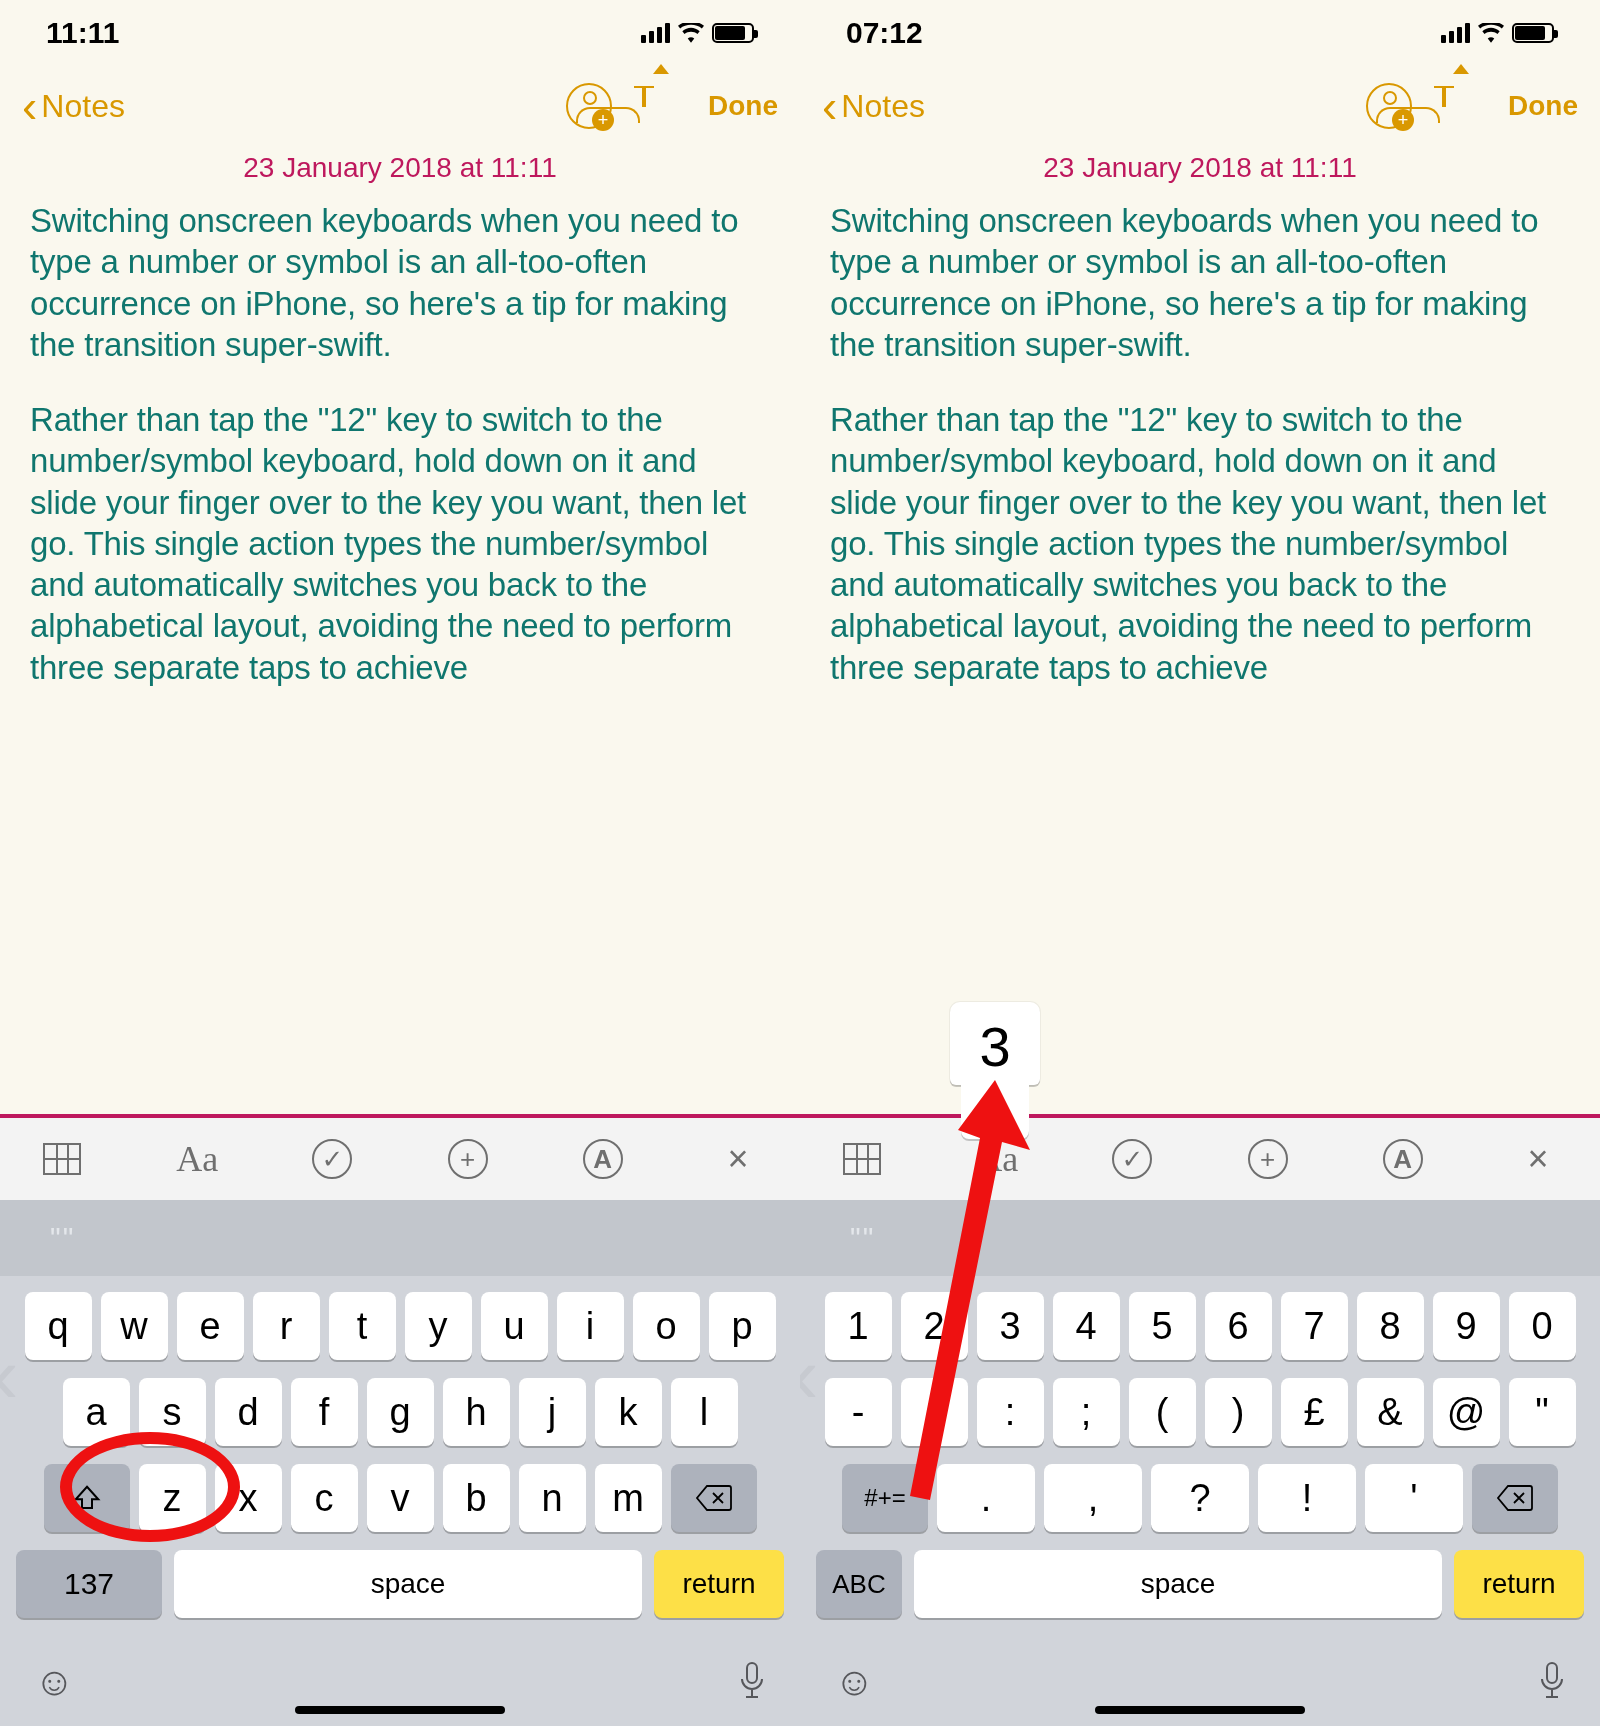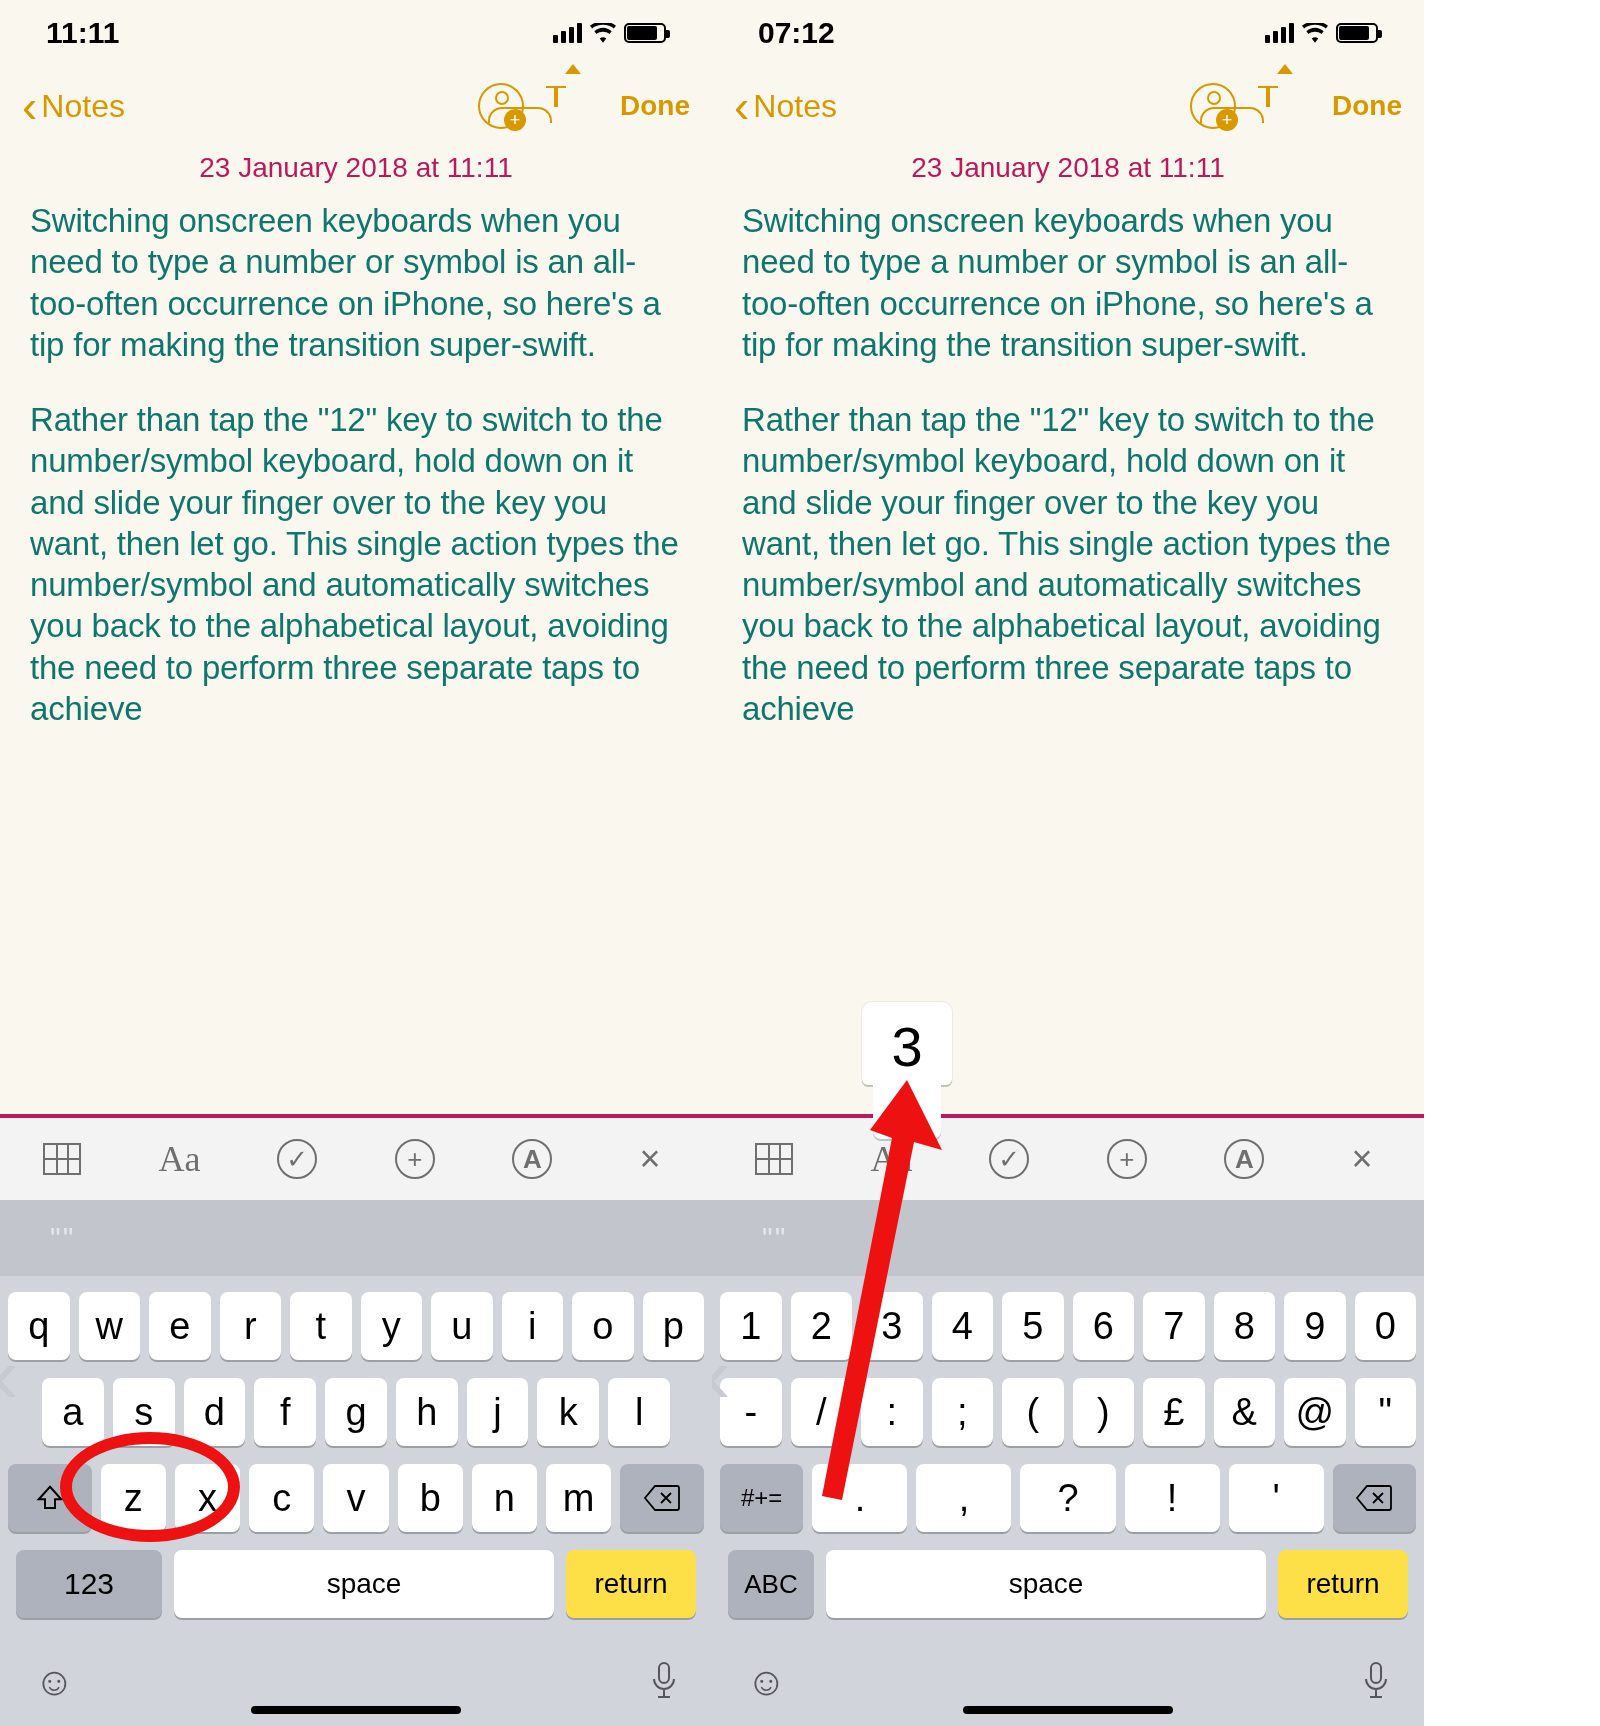--- a/index.html
+++ b/index.html
@@ -1,17 +1,17 @@
 <!DOCTYPE html>
 <html><head>
 <meta charset="utf-8">
 <style>
   * { box-sizing: border-box; margin: 0; padding: 0; }
   html, body { width: 1600px; height: 1726px; background: #fff; font-family: -apple-system, "Helvetica Neue", Arial, sans-serif; }
-  .row { display: flex; width: 1424px; height: 1726px; }
+  .row { display: flex; width: 1600px; height: 1726px; }
   .phone { width: 800px; height: 1726px; position: relative; background: #faf8ee; display: flex; flex-direction: column; overflow: hidden; }
 
   
   .status { height: 66px; display: flex; align-items: center; justify-content: space-between; padding: 0 46px; font-size: 30px; font-weight: 600; color: #000; }
   .status .right { display: flex; align-items: center; gap: 8px; }
   .sig-bars { display: inline-flex; align-items: flex-end; gap: 3px; }
   .sig-bars span { width: 5px; background: #000; border-radius: 1px; }
   .sig-bars span:nth-child(1){height:8px}.sig-bars span:nth-child(2){height:12px}.sig-bars span:nth-child(3){height:16px}.sig-bars span:nth-child(4){height:20px}
   .wifi-icon { width:26px; height:20px; position:relative; }
   .wifi-icon svg { width:26px; height:20px; }
@@ -193,21 +193,21 @@
         </span>
         <span style="display:contents"><span class="key">z</span><span class="key">x</span><span class="key">c</span><span class="key">v</span><span class="key">b</span><span class="key">n</span><span class="key">m</span></span>
         <span class="key bksp">
           <svg width="38" height="28" viewBox="0 0 38 28">
               <path d="M12 2h22a2 2 0 012 2v20a2 2 0 01-2 2H12L2 14 12 2z" fill="none" stroke="#000" stroke-width="1.8"></path>
               <path d="M18 9l10 10M28 9L18 19" stroke="#000" stroke-width="1.8"></path>
             </svg>
         </span>
       </div>
       <div class="krow bottom">
-        <span class="key num">123</span>
+        <span class="key num">137</span>
         <span class="key space">space</span>
         <span class="key ret">return</span>
       </div>
     </div>
 
     <div class="bot">
       <span style="font-size:40px;color:#56575b">☺</span>
       <span>
         <svg width="28" height="40" viewBox="0 0 28 40">
             <rect x="9" y="2" width="10" height="20" rx="5" fill="none" stroke="#56575b" stroke-width="2"></rect>

